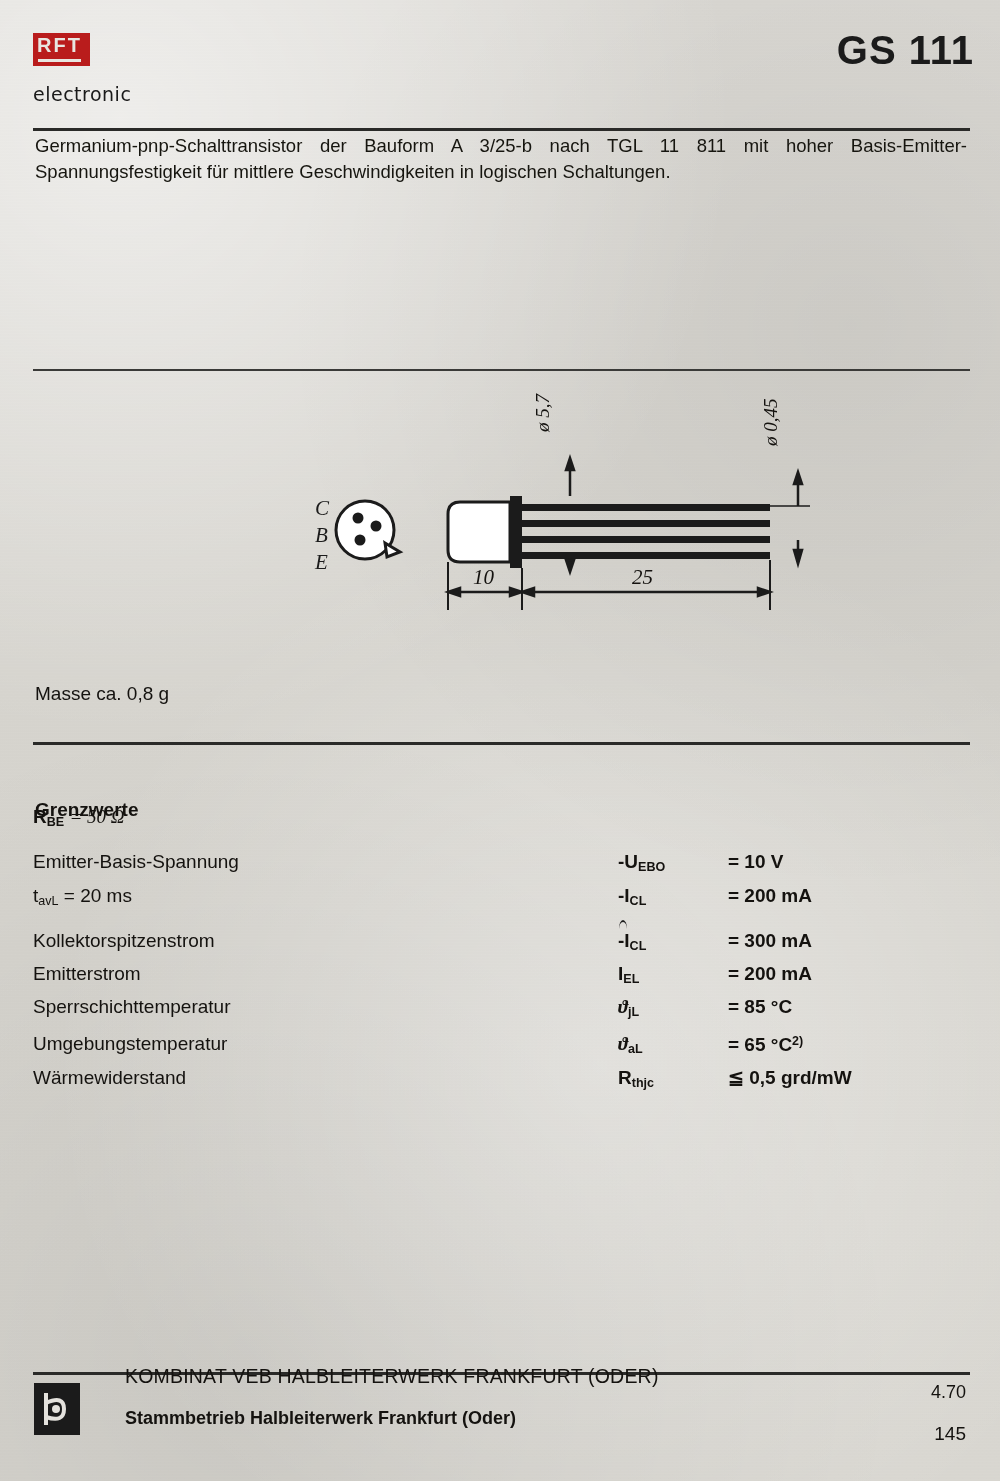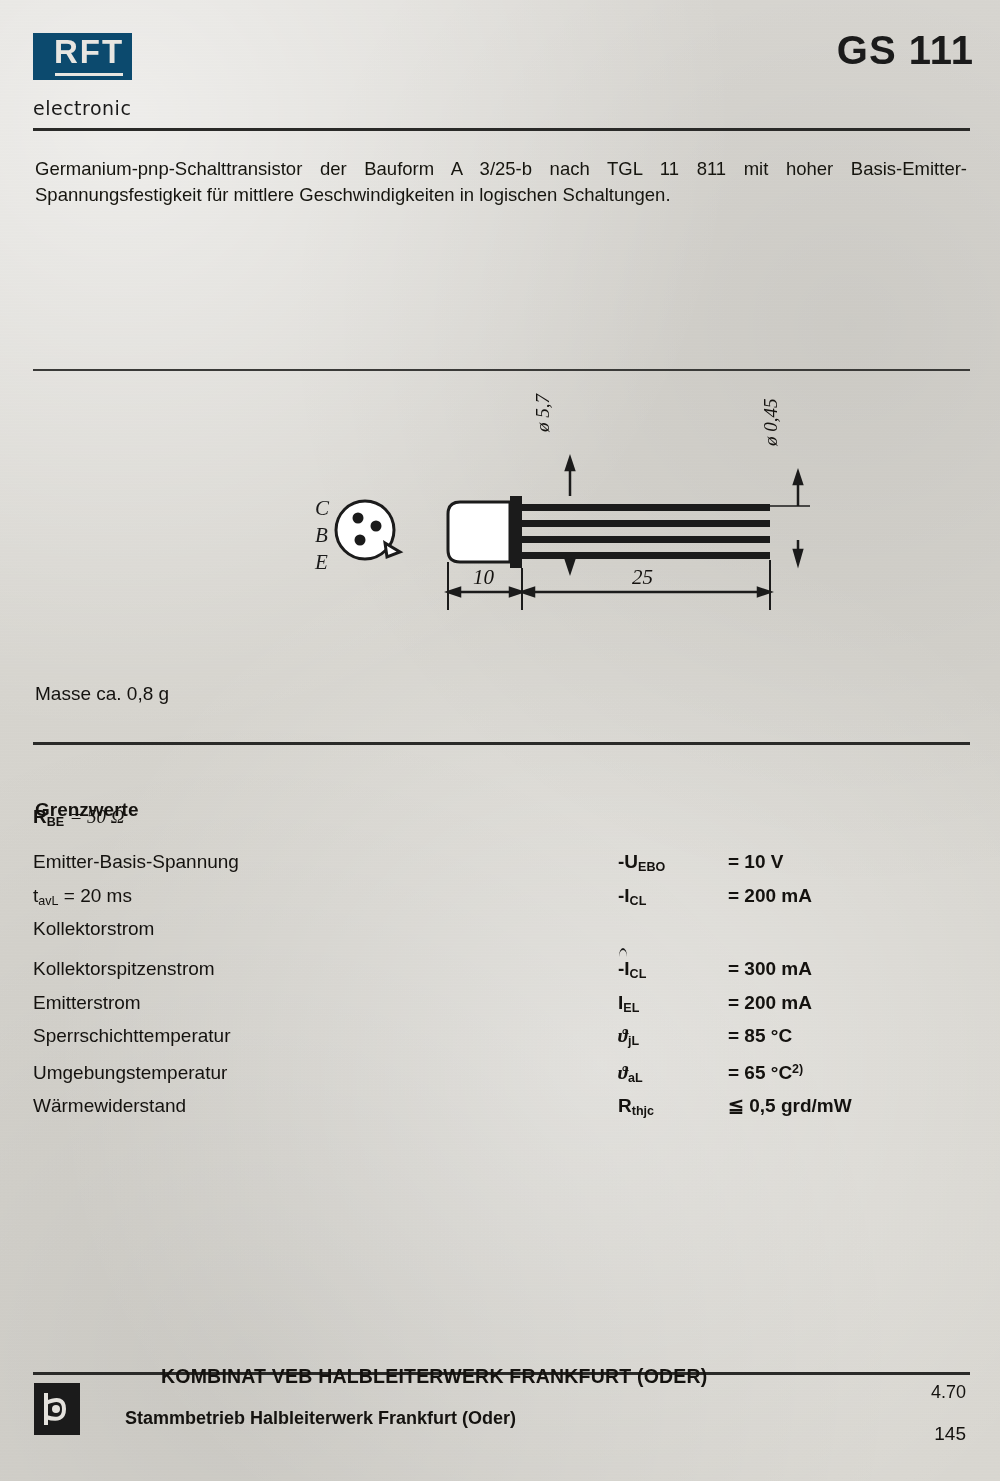--- a/index.html
+++ b/index.html
@@ -42,26 +42,26 @@
   }
 
   
   .logo-block {
     position: absolute;
     left: 33px;
     top: 33px;
     width: 150px;
   }
   .logo-box {
-    background: #0c4a6e;
+    background: #b91c1c;
     color: #e8e6e1;
     font-weight: bold;
-    font-size: 33px;
+    font-size: 20px;
     letter-spacing: 2px;
-    padding: 2px 8px 4px 21px;
+    padding: 2px 8px 4px 4px;
     display: inline-block;
     line-height: 1.05;
     position: relative;
   }
   .logo-box .bar {
     display: block;
     height: 3px;
     background: #e8e6e1;
     margin: 3px 1px 0 1px;
   }
@@ -89,21 +89,21 @@
     height: 3px;
     background: #2a2a28;
   }
   .rule.thin { height: 2px; background: #3a3a38; }
 
   
   .desc {
     position: absolute;
     left: 35px;
     right: 33px;
-    top: 156px;
+    top: 133px;
     font-size: 18.5px;
     line-height: 1.42;
     text-align: justify;
     color: #16150f;
     font-weight: 500;
   }
 
   
   .drawing {
     position: absolute;
@@ -204,23 +204,22 @@
     width: 46px;
     height: 52px;
   }
   .footer-txt {
     position: absolute;
     left: 125px;
     bottom: 52px;
   }
   .footer-line1 {
     font-size: 19.5px;
-    font-weight: bold;
+    font-weight: normal;
     letter-spacing: 0.2px;
-    margin-left: 36px;
   }
   .footer-line2 {
     font-size: 18px;
     font-weight: bold;
     margin-top: 20px;
   }
   .footer-date {
     position: absolute;
     right: 34px;
     bottom: 78px;
@@ -347,25 +346,20 @@
       <div class="lsym"><span>-U</span><sub>EBO</sub></div>
       <div class="lval">= 10 V</div>
     </div>
 
     <div class="lrow">
       <div class="lname"><span>t</span><sub style="font-weight:normal">avL</sub> <span>=  20 ms</span></div>
       <div class="lsym"><span>-I</span><sub>CL</sub></div>
       <div class="lval">= 200 mA</div>
     </div>
 
-    <div class="lrow">
-      <div class="lname">Kollektorstrom</div>
-      <div class="lsym"></div>
-      <div class="lval"></div>
-    </div>
 
     <div class="gap"></div>
 
     <div class="lrow">
       <div class="lname">Kollektorspitzenstrom</div>
       <div class="lsym"><span class="hat"><span>-I</span></span><sub>CL</sub></div>
       <div class="lval">= 300 mA</div>
     </div>
 
     <div class="lrow">

